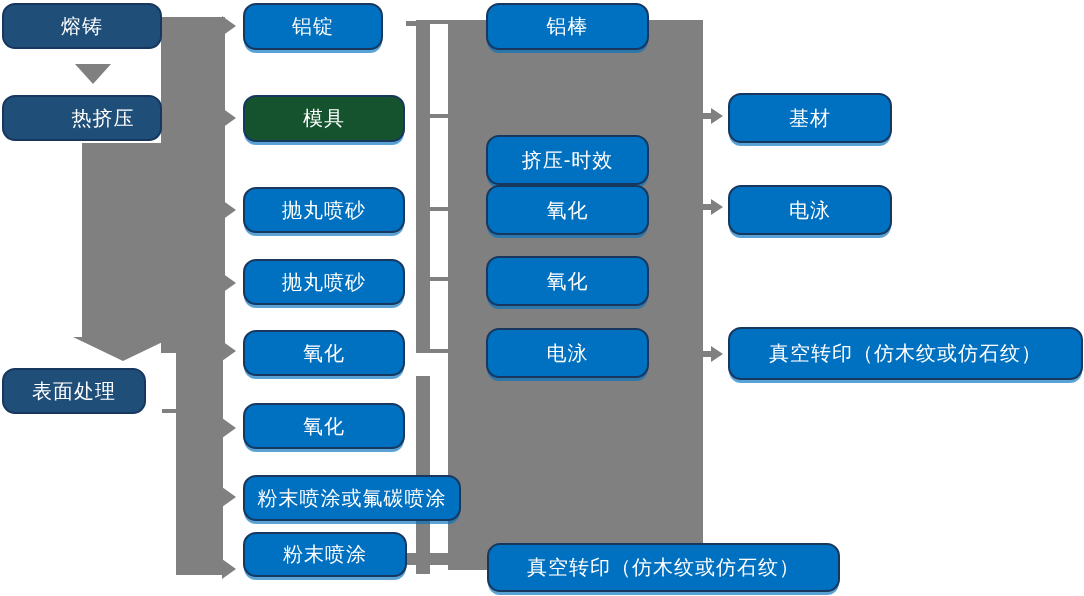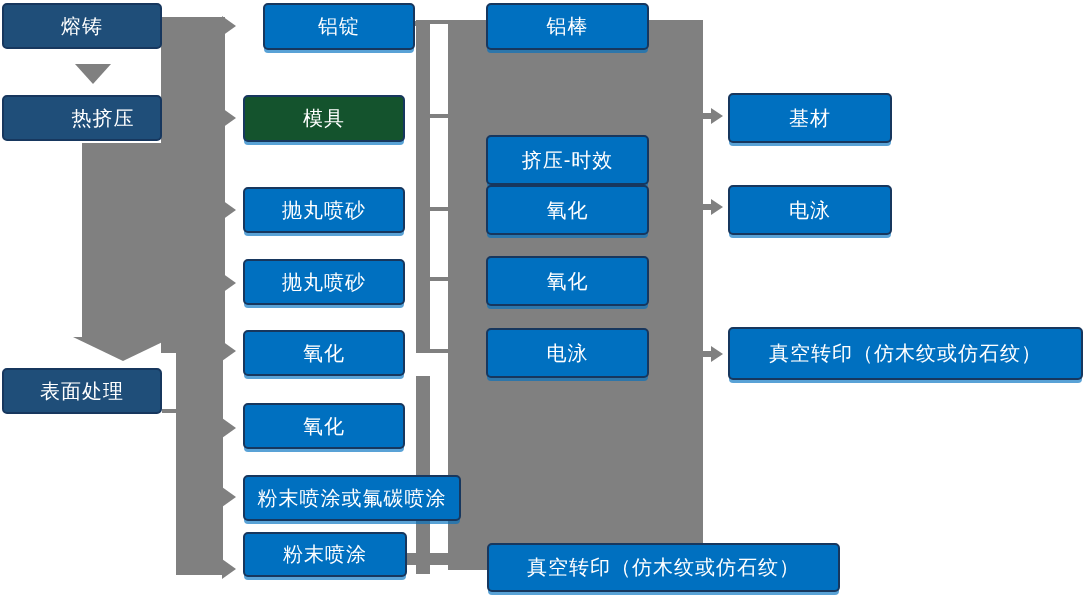--- a/index.html
+++ b/index.html
@@ -5,21 +5,21 @@
   html,body{margin:0;padding:0;background:#ffffff;}
   #canvas{
     position:relative;width:1084px;height:596px;overflow:hidden;
     background:#ffffff;
     font-family:"Liberation Sans","DejaVu Sans",sans-serif;
   }
   #connector-layer{position:absolute;left:0;top:0;z-index:1;}
   .node{
     position:absolute;z-index:2;box-sizing:border-box;
     display:flex;align-items:center;justify-content:center;
-    border:2px solid #f9a8d4;border-radius:5px;
+    border:2px solid #f9a8d4;border-radius:13px;
     color:#ffffff;font-size:20px;letter-spacing:1px;font-weight:500;
     white-space:nowrap;
   }
   .node.light{background:#0070C0;box-shadow:0 4px 0 -1px rgba(0,112,192,0.65);}
   .node.dark{background:#1F4E79;}
 </style>
 </head>
 <body>
 
 <div id="canvas" style="width: 1084px; height: 596px;">
@@ -55,24 +55,24 @@
       <polygon points="711,199 711,215 723,207" fill="#808080"></polygon>
       <polygon points="711,346 711,362 723,354" fill="#808080"></polygon>
     </svg>
   <div id="nodes">
       <div class="node dark" style="left: 2px; top: 3px; width: 160px; height: 46px; background: rgb(31, 78, 121); border-color: rgb(23, 55, 94); color: rgb(255, 255, 255);">
         <span>熔铸</span>
       </div>
       <div class="node dark" style="left: 2px; top: 95px; width: 160px; height: 46px; background: rgb(31, 78, 121); border-color: rgb(23, 55, 94); color: rgb(255, 255, 255); padding-left: 42px;">
         <span>热挤压</span>
       </div>
-      <div class="node dark" style="left: 2px; top: 368px; width: 160px; height: 46px; background: rgb(31, 78, 121); border-color: rgb(23, 55, 94); color: rgb(255, 255, 255);">
+      <div class="node dark" style="left: 2px; top: 368px; width: 144px; height: 46px; background: rgb(31, 78, 121); border-color: rgb(23, 55, 94); color: rgb(255, 255, 255);">
         <span>表面处理</span>
       </div>
-      <div class="node light" style="left: 243px; top: 3px; width: 152px; height: 47px; background: rgb(0, 112, 192); border-color: rgb(23, 55, 94); color: rgb(255, 255, 255); margin-left: 20px;">
+      <div class="node light" style="left: 243px; top: 3px; width: 140px; height: 47px; background: rgb(0, 112, 192); border-color: rgb(23, 55, 94); color: rgb(255, 255, 255);">
         <span>铝锭</span>
       </div>
       <div class="node light" style="left: 243px; top: 95px; width: 162px; height: 47px; background: #14532d; border-color: rgb(23, 55, 94); color: rgb(255, 255, 255);">
         <span>模具</span>
       </div>
       <div class="node light" style="left: 243px; top: 187px; width: 162px; height: 46px; background: rgb(0, 112, 192); border-color: rgb(23, 55, 94); color: rgb(255, 255, 255);">
         <span>抛丸喷砂</span>
       </div>
       <div class="node light" style="left: 243px; top: 259px; width: 162px; height: 46px; background: rgb(0, 112, 192); border-color: rgb(23, 55, 94); color: rgb(255, 255, 255);">
         <span>抛丸喷砂</span>

